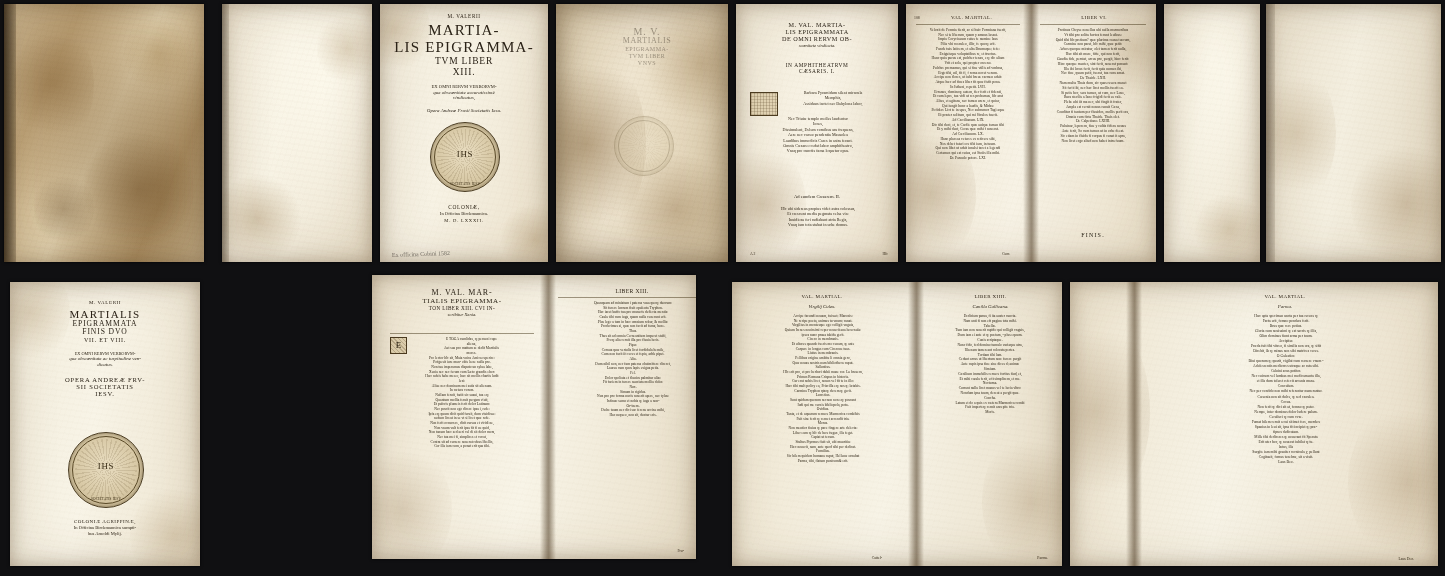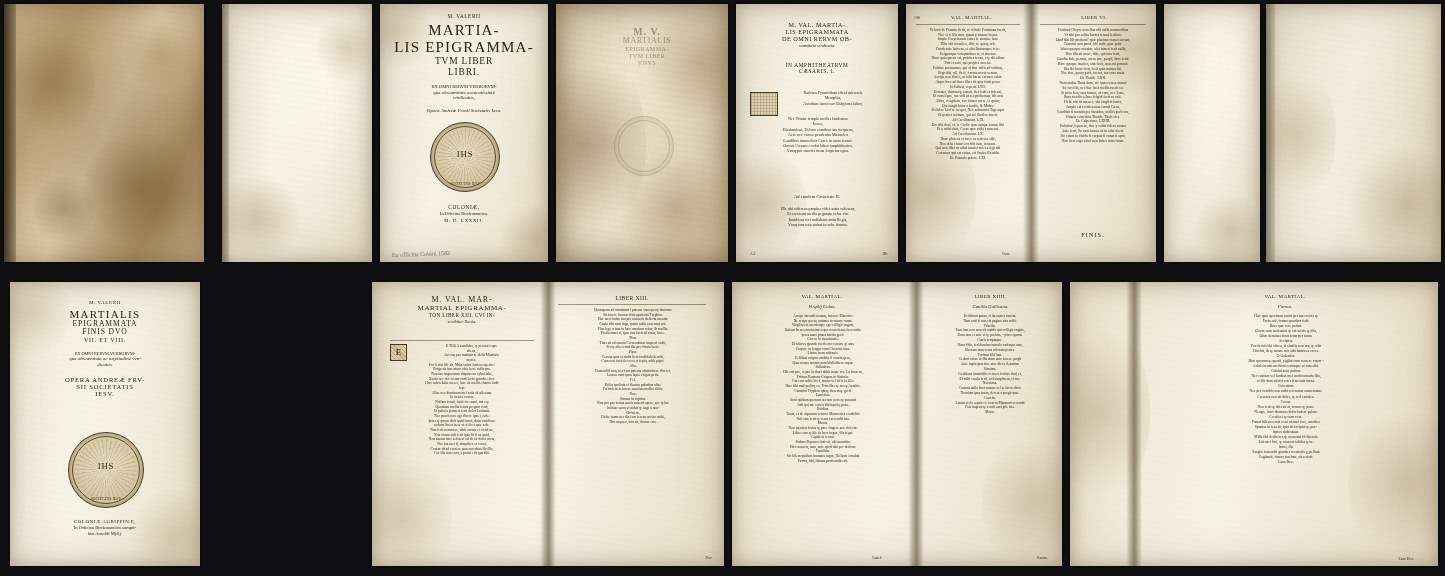--- a/index.html
+++ b/index.html
@@ -237,21 +237,21 @@
     <div class="paper" style="background:linear-gradient(105deg,#f2ecdc 0%,#f7f2e4 45%,#ece2cc 100%);"></div>
     <div class="grain" style="opacity:0.3;"></div>
     <div class="stain" style="left:-20px; top:-20px; width:70px; height:90px; background:radial-gradient(circle, rgba(140,105,55,0.25), rgba(140,105,55,0) 72%);"></div>
     <div class="stain" style="left:120px; top:200px; width:70px; height:70px; background:radial-gradient(circle, rgba(130,95,45,0.25), rgba(130,95,45,0) 72%);"></div>
 
     <div class="txt" style="left:10px; right:10px; top:10px;">
       <span class="tp-line tp-sm cap">M. VALERII</span>
       <span class="tp-line tp-big" style="margin-top:2px;">MARTIA-</span>
       <span class="tp-line tp-big">LIS EPIGRAMMA-</span>
       <span class="tp-line tp-mid" style="margin-top:1px;">TVM LIBER</span>
-      <span class="tp-line tp-mid">LIBRI.</span>
+      <span class="tp-line tp-mid">XIII.</span>
       <span class="tp-line tiny2" style="margin-top:6px;">EX OMNI RERVM VERBORVM-</span>
       <span class="tp-line tp-it">que obscœnitate accuratissimè</span>
       <span class="tp-line tp-it">vindicatus,</span>
       <span class="tp-line tp-it" style="margin-top:7px;">Opera Andreæ Frusii Societatis Iesu.</span>
     </div>
 
     <div class="device" style="left:50px; top:118px; width:68px; height:68px;">
       <div class="rays"></div>
       <div class="ring"></div>
       <div class="ihs">IHS</div>
@@ -269,21 +269,21 @@
   </div>
 
   <div class="plate" style="left:556px; top:4px; width:172px; height:258px;">
     <div class="paper" style="background:linear-gradient(100deg,#e0d2b4 0%,#efe5d0 40%,#ddcdac 100%);"></div>
     <div class="grain"></div>
     <div class="stain" style="left:-30px; top:40px; width:120px; height:200px; background:radial-gradient(circle, rgba(115,80,35,0.40), rgba(115,80,35,0) 68%);"></div>
     <div class="stain" style="left:90px; top:0px; width:110px; height:120px; background:radial-gradient(circle, rgba(135,100,50,0.30), rgba(135,100,50,0) 70%);"></div>
     <div class="stain" style="left:60px; top:150px; width:120px; height:110px; background:radial-gradient(circle, rgba(120,85,40,0.30), rgba(120,85,40,0) 70%);"></div>
 
     <div class="txt" style="left:24px; right:14px; top:22px; opacity:0.40;">
-      <span class="tp-line" style="font-size:10px; letter-spacing:1px;font-weight:bold;">M. V.</span>
+      <span class="tp-line" style="font-size:10px; letter-spacing:1px;">M. V.</span>
       <span class="tp-line" style="font-size:8px; letter-spacing:0.6px;">MARTIALIS</span>
       <span class="tp-line" style="font-size:6px; letter-spacing:0.5px;">EPIGRAMMA-</span>
       <span class="tp-line" style="font-size:6px; letter-spacing:0.5px;">TVM LIBER</span>
       <span class="tp-line" style="font-size:6px; letter-spacing:0.5px;">VNVS</span>
     </div>
     <div class="device" style="left:58px; top:112px; width:58px; height:58px; opacity:0.28; border-color:#6b5a36;">
       <div class="rays"></div>
       <div class="ring"></div>
     </div>
     <div class="edge-dark" style="box-shadow: inset 0 0 26px rgba(70,45,15,0.5), inset 0 0 60px rgba(80,50,18,0.25);"></div>
@@ -458,29 +458,29 @@
     </div>
 
     <div class="txt" style="left:10px; right:10px; top:237px;">
       <span class="tp-line" style="font-size:5px; letter-spacing:0.5px;">COLONIÆ AGRIPPINÆ,</span>
       <span class="tp-line tiny2">In Officina Birckmannica sumpti-</span>
       <span class="tp-line tiny2">bus Arnoldi Mylij.</span>
     </div>
     <div class="edge-dark"></div>
   </div>
 
-  <div class="plate" style="left:372px; top:282px; width:352px; height:284px;">
+  <div class="plate" style="left:372px; top:275px; width:324px; height:284px;">
     <div class="paper" style="background:linear-gradient(100deg,#eee5d1 0%,#f8f4e7 50%,#e9dfc9 100%);"></div>
     <div class="grain" style="opacity:0.28;"></div>
     <div class="stain" style="left:-20px; top:170px; width:100px; height:130px; background:radial-gradient(circle, rgba(120,85,40,0.20), rgba(120,85,40,0) 72%);"></div>
     <div class="gutter" style="left:168px;"></div>
 
     <div class="txt" style="left:20px; width:140px; top:14px;">
       <span class="tp-line" style="font-size:8px; letter-spacing:0.8px;">M. VAL. MAR-</span>
-      <span class="tp-line" style="font-size:7px; letter-spacing:0.6px;">MARTIAL EPIGRAMMA-</span>
+      <span class="tp-line" style="font-size:7px; letter-spacing:0.6px;">TIALIS EPIGRAMMA-</span>
       <span class="tp-line" style="font-size:5.2px; letter-spacing:0.4px;">TON LIBER XIII. CVI IN-</span>
       <span class="tp-line tiny2" style="font-style:italic;">scribitur Xenia.</span>
     </div>
     <div class="hdr-rule" style="left:18px; width:144px; top:58px;"></div>
 
     <div style="position:absolute; left:18px; top:62px; width:144px;">
       <div class="initial">E</div>
       <div class="tiny" style="font-size:3.6px; line-height:1.3; color:#2f2617;">
         <span class="tp-line">E TOGA cumlidas, q; perueni cape</span>
         <span class="tp-line">aliena,</span>

